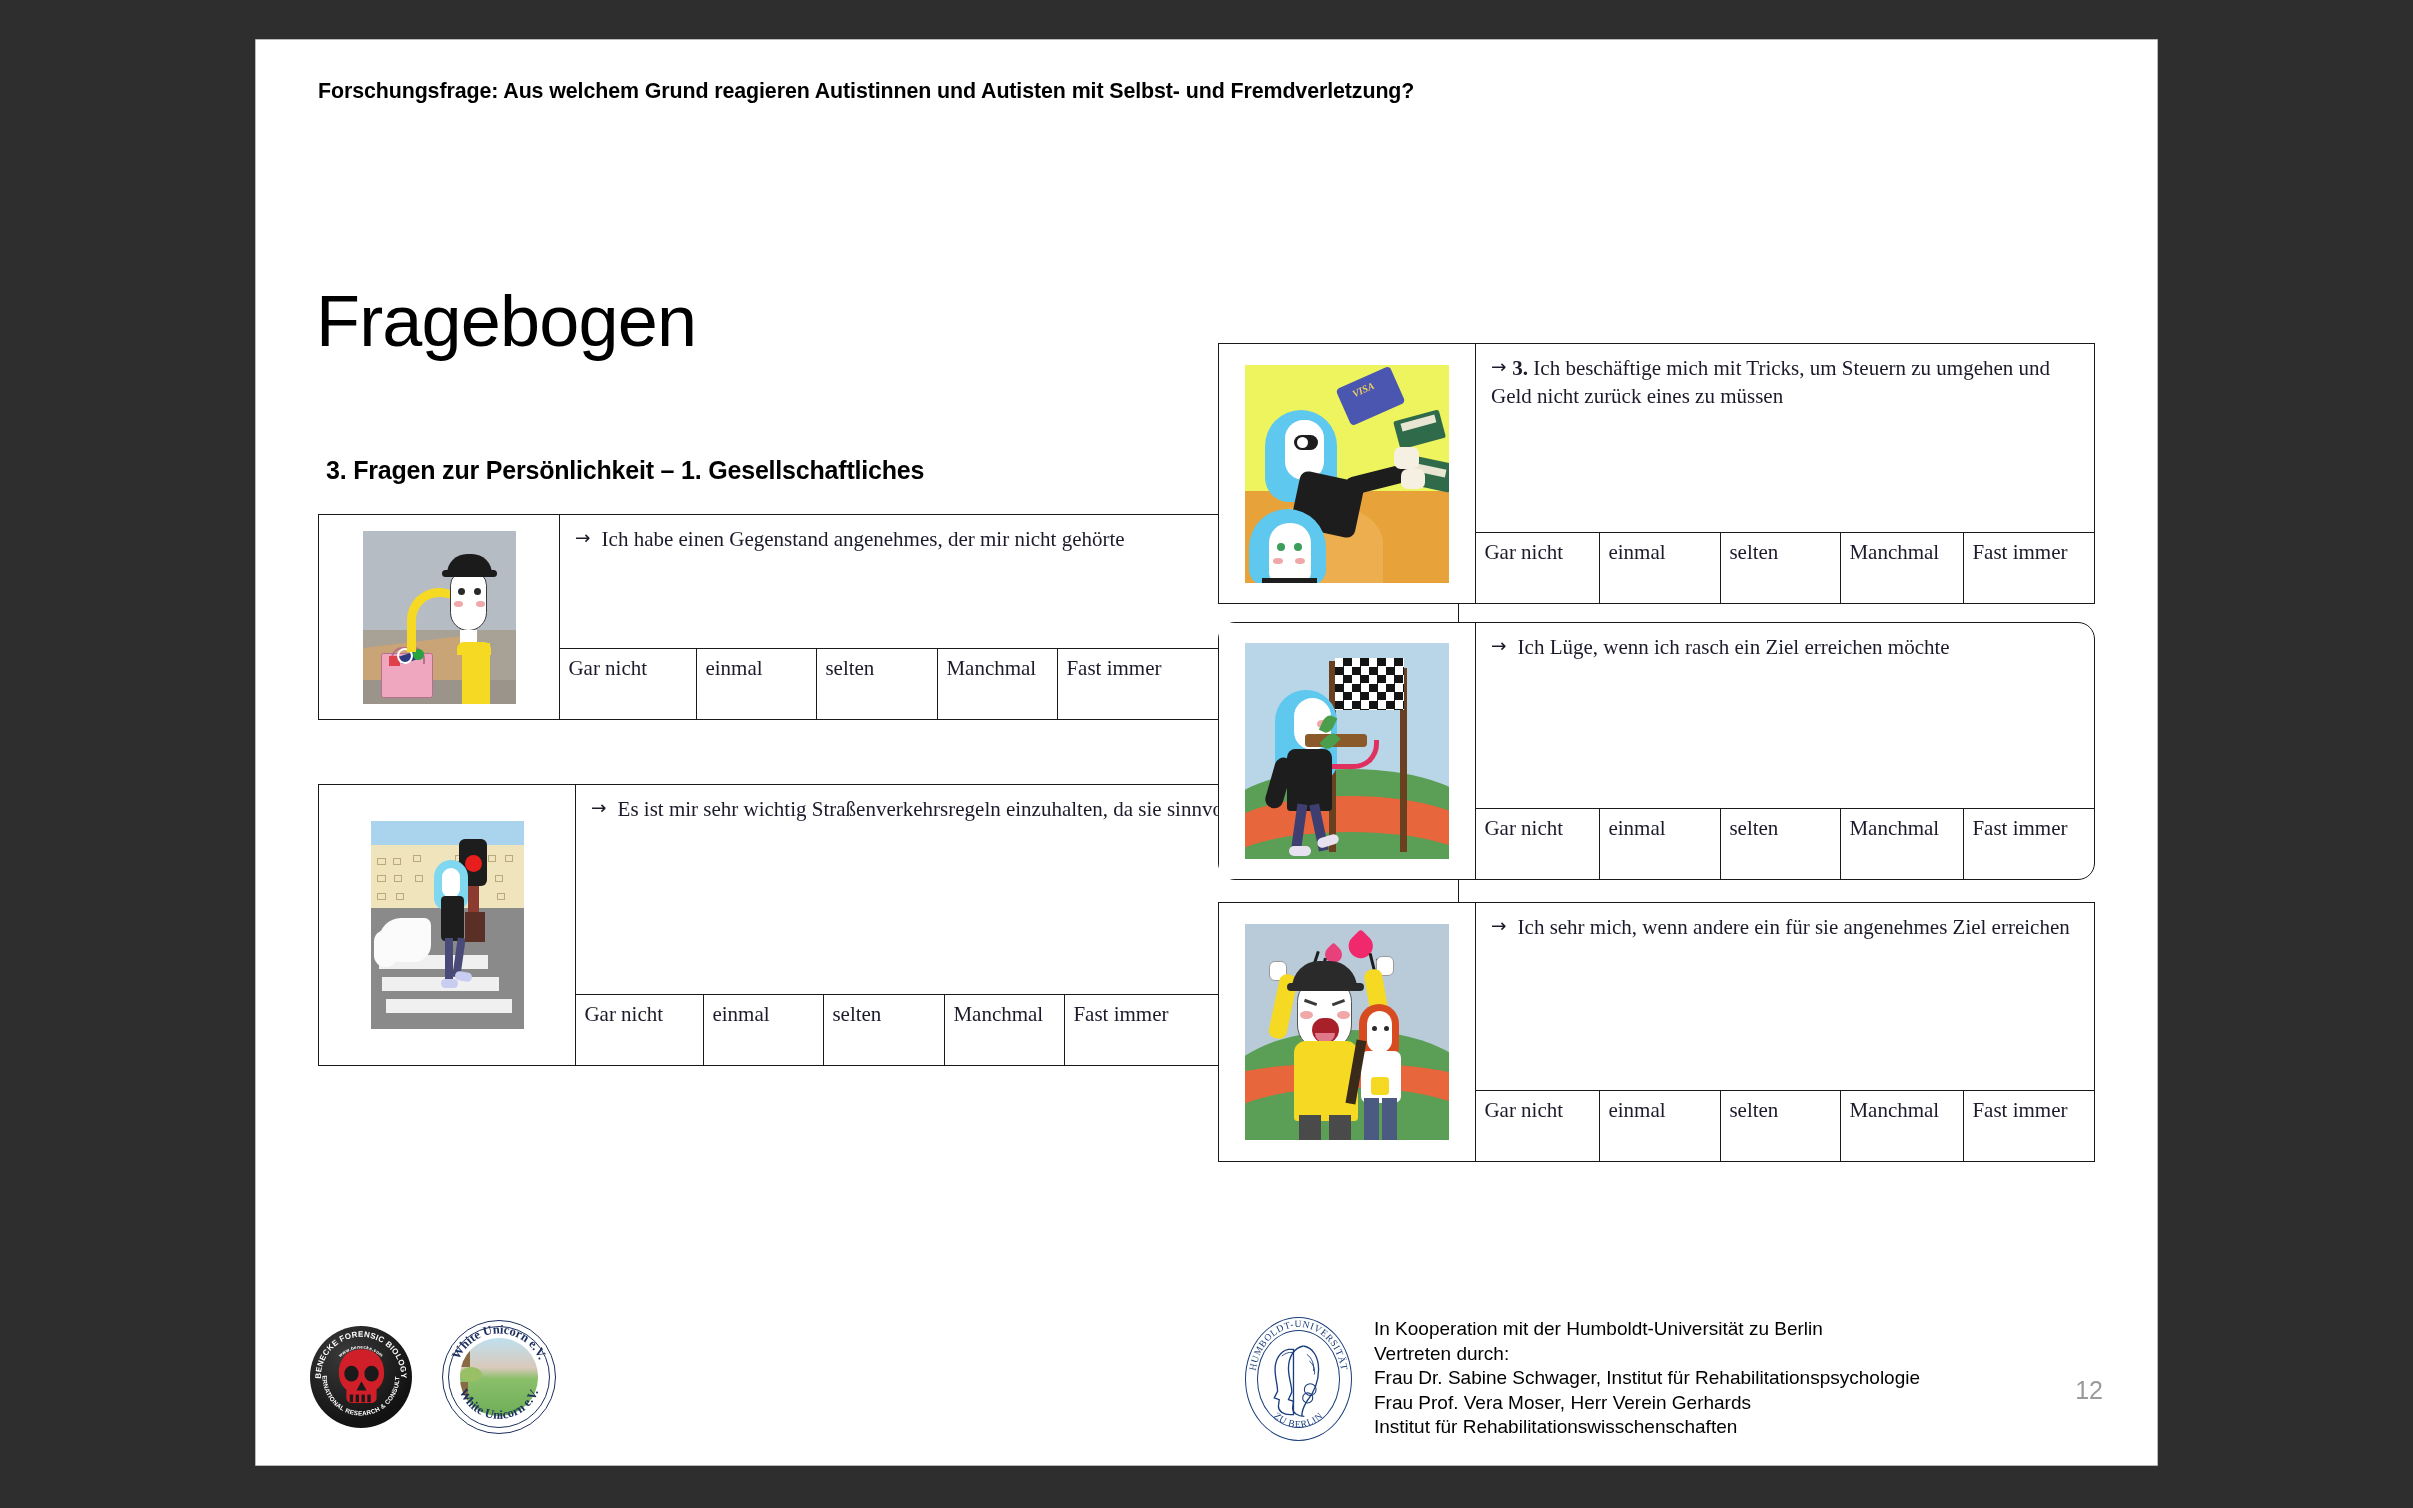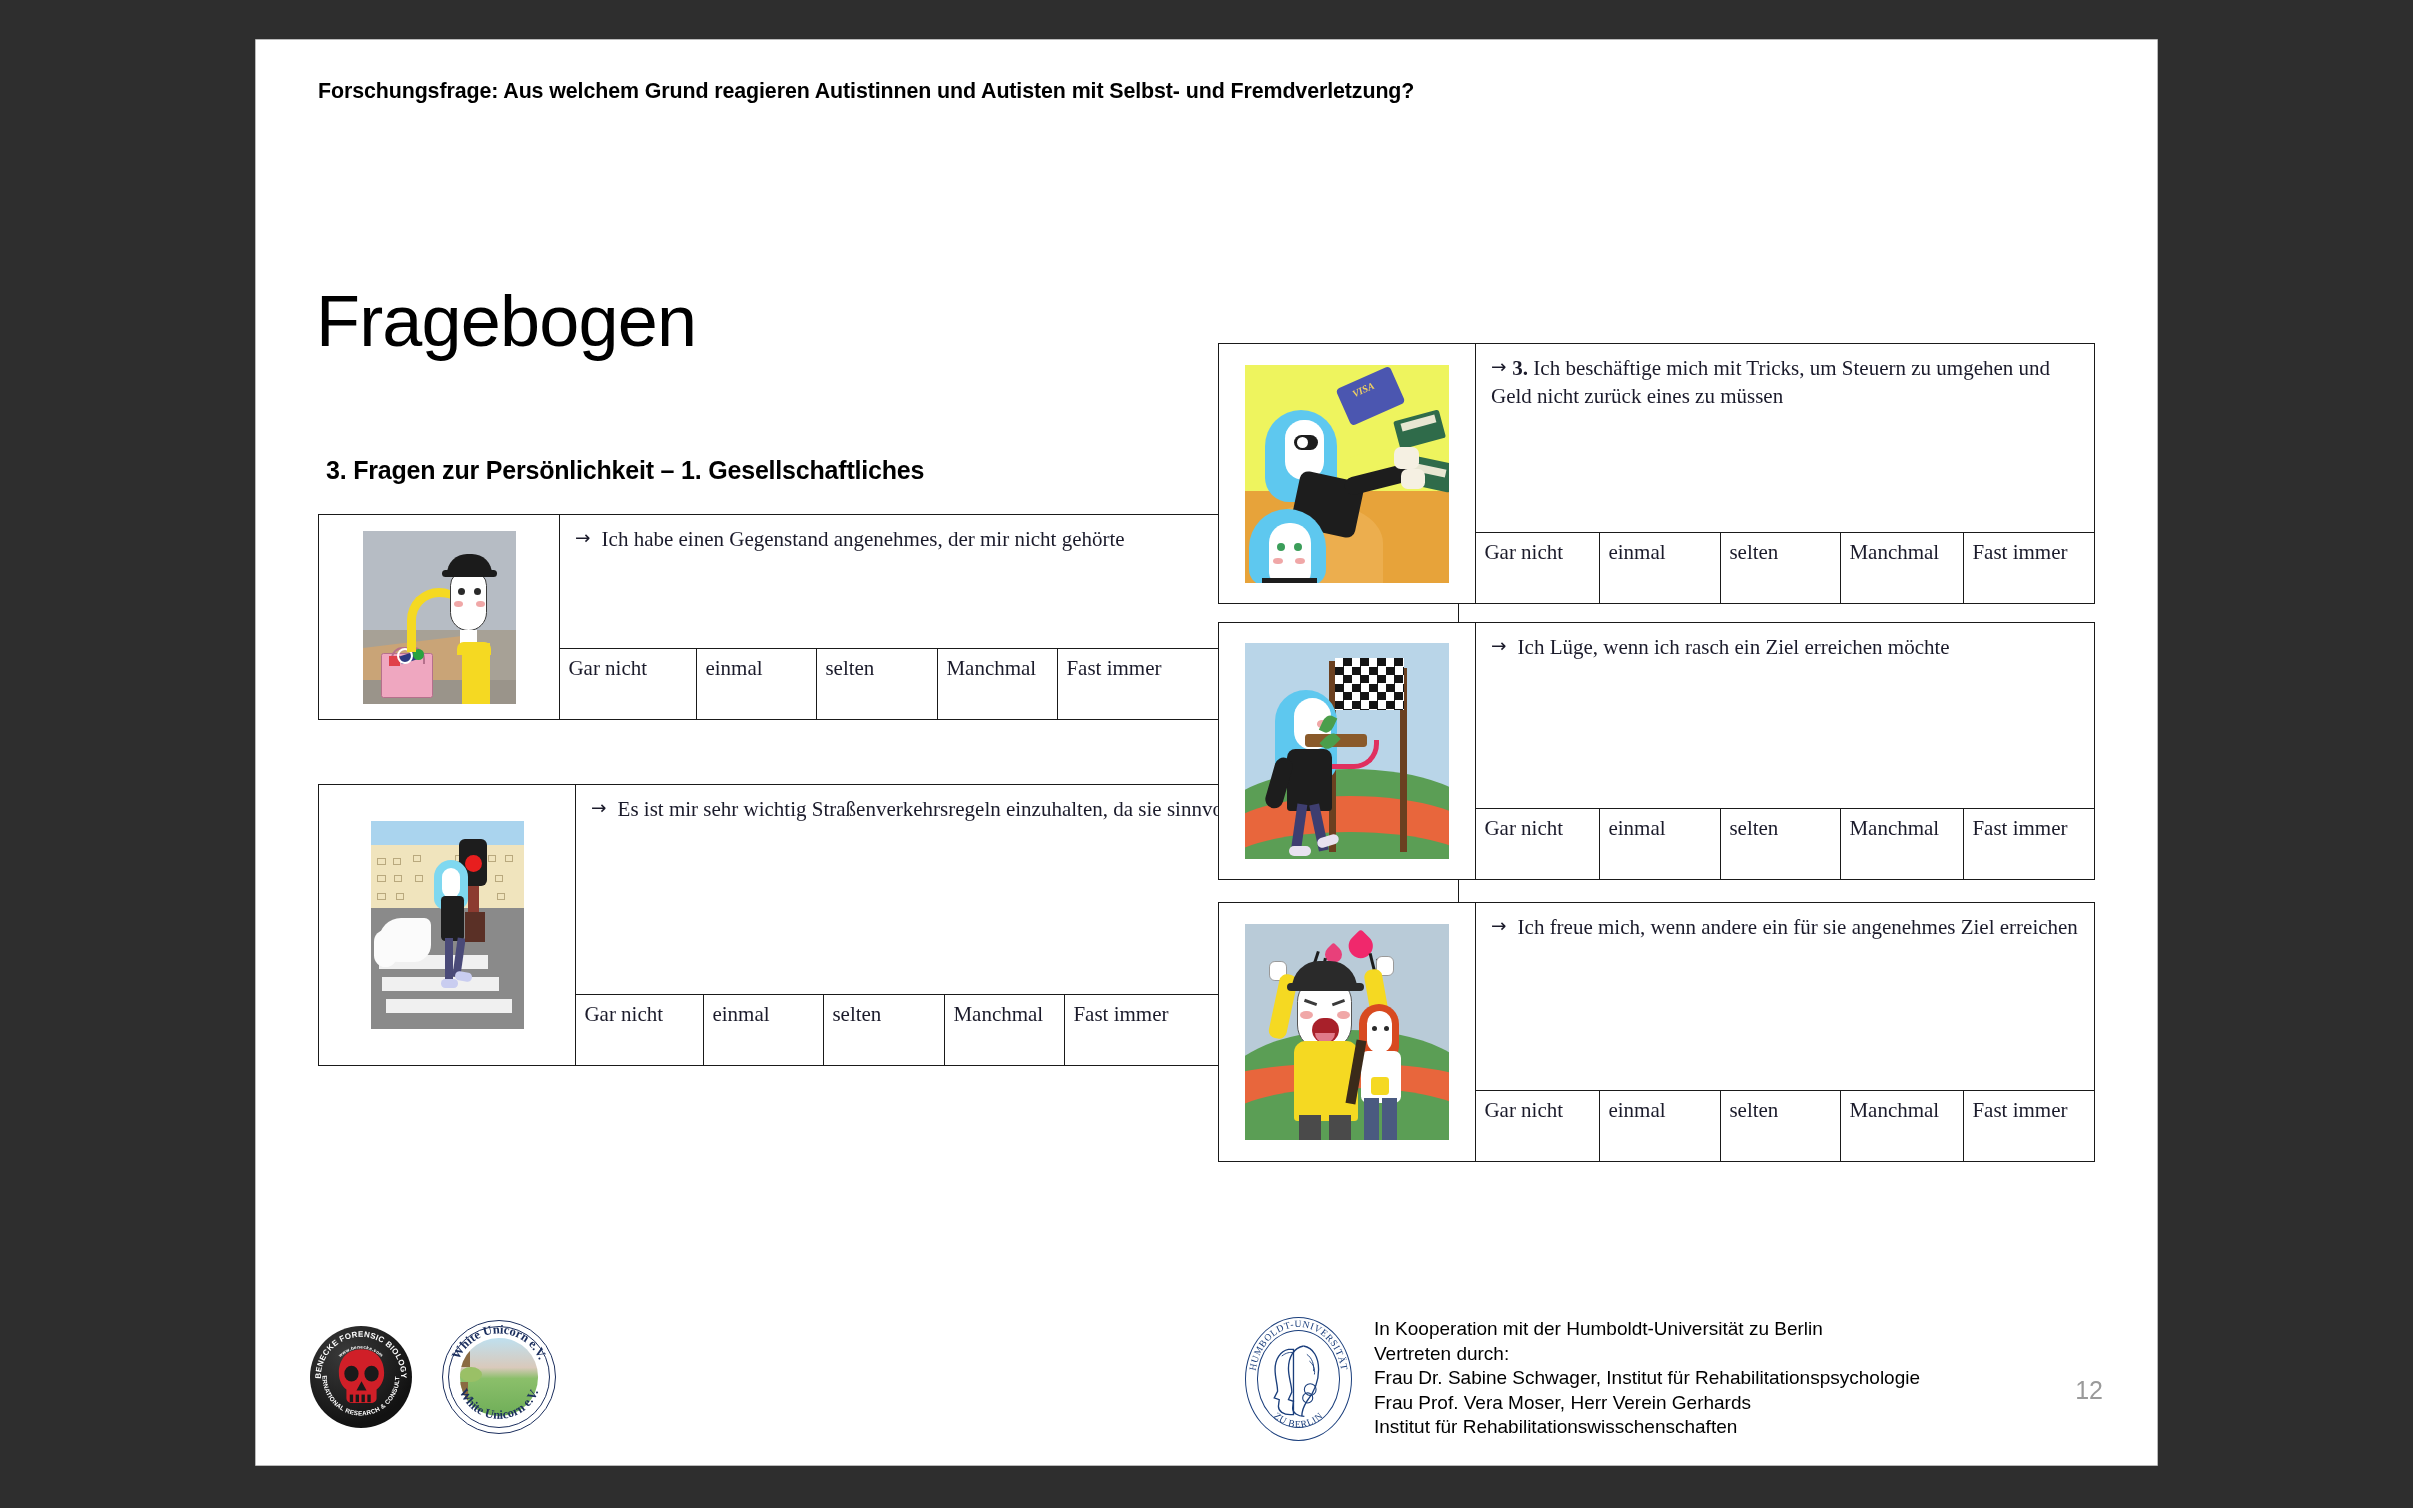--- a/index.html
+++ b/index.html
@@ -326,21 +326,21 @@
       <div class="scale-row">
         <div class="scale-cell" style="width:124px;">Gar nicht</div>
         <div class="scale-cell" style="width:121px;">einmal</div>
         <div class="scale-cell" style="width:120px;">selten</div>
         <div class="scale-cell" style="width:123px;">Manchmal</div>
         <div class="scale-cell" style="width:127px;">Fast immer</div>
       </div>
     </div>
   </div>
 
-  <div class="qcard" style="left:962px; top:582px; width:877px; height:258px;">
+  <div class="qcard" style="left:962px; top:582px; width:877px; height:258px;border-radius:17px;">
     <div class="qcard-imgcell" style="width:257px;">
       <div class="illu" style="width:204px;height:216px;background:#b9d5e8;">
         <div style="left:-25px;top:126px;width:260px;height:101px;background:#5b9e55;border-radius:50% 50% 0 0;"></div>
         <div style="left:-25px;top:153px;width:260px;height:84px;background:#e8663c;border-radius:50% 50% 0 0;"></div>
         <div style="left:-25px;top:189px;width:260px;height:75px;background:#5b9e55;border-radius:50% 50% 0 0;"></div>
         <div style="left:84px;top:18.4px;width:6.7px;height:191px;background:#6b4020;"></div>
         <div style="left:155px;top:25px;width:6.7px;height:184px;background:#6b4020;"></div>
         <div style="left:90px;top:15px;width:69px;height:52px;background:
           repeating-conic-gradient(#141414 0% 25%, #ffffff 0% 50%) 0 0/17px 17px;"></div>
         <div style="left:30px;top:47px;width:62px;height:91px;background:#5ec8ef;border-radius:32px 32px 18.4px 18.4px;"></div>
@@ -406,21 +406,21 @@
         <div style="left:139px;top:102px;width:5px;height:5px;background:#2a2a2a;border-radius:50%;"></div>
         <div style="left:116px;top:127px;width:40px;height:52px;background:#ffffff;border-radius:6.7px;"></div>
         <div style="left:119px;top:174px;width:15px;height:42px;background:#4a5a80;"></div>
         <div style="left:137px;top:174px;width:15px;height:42px;background:#4a5a80;"></div>
         <div style="left:106px;top:116px;width:10px;height:64px;background:#3a2a1a;transform:rotate(10deg);"></div>
         <div style="left:126px;top:153px;width:18.4px;height:18.4px;background:#f5d922;border-radius:3.4px;"></div>
       </div>
     </div>
     <div class="qcard-body">
       <div class="qcard-text">
-        <span class="arrow">→</span><b></b> <span>Ich freue mich, wenn andere ein für sie angenehmes Ziel erreichen</span>
+        <span class="arrow">→</span><b></b> <span>Ich sehr mich, wenn andere ein für sie angenehmes Ziel erreichen</span>
       </div>
       <div class="scale-row">
         <div class="scale-cell" style="width:124px;">Gar nicht</div>
         <div class="scale-cell" style="width:121px;">einmal</div>
         <div class="scale-cell" style="width:120px;">selten</div>
         <div class="scale-cell" style="width:123px;">Manchmal</div>
         <div class="scale-cell" style="width:127px;">Fast immer</div>
       </div>
     </div>
   </div>

